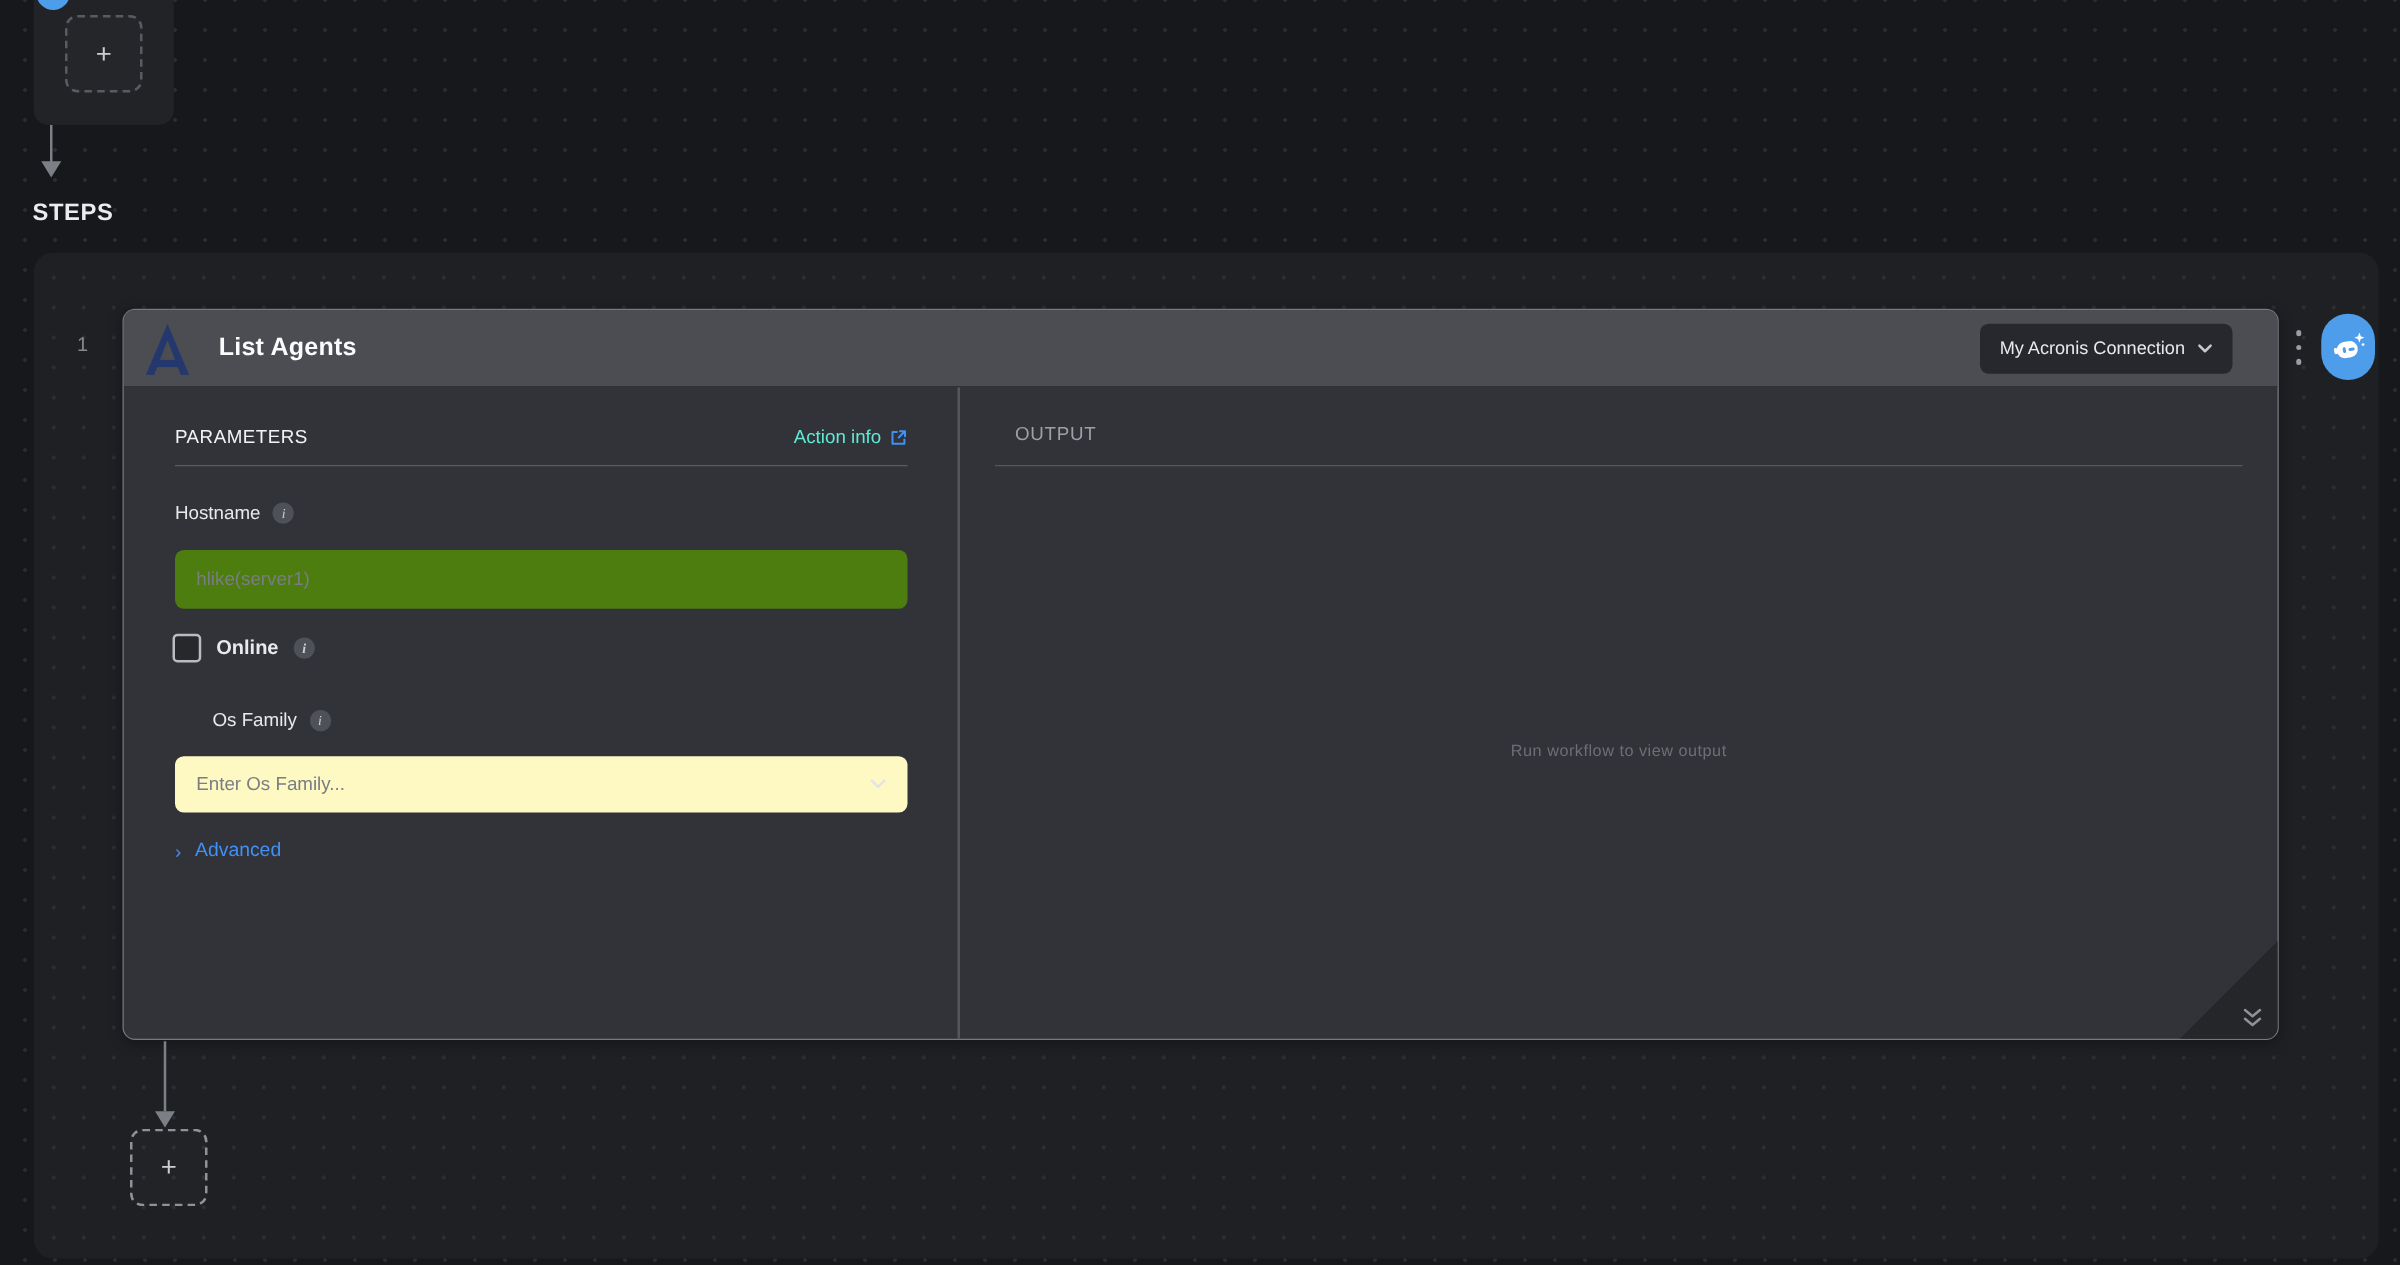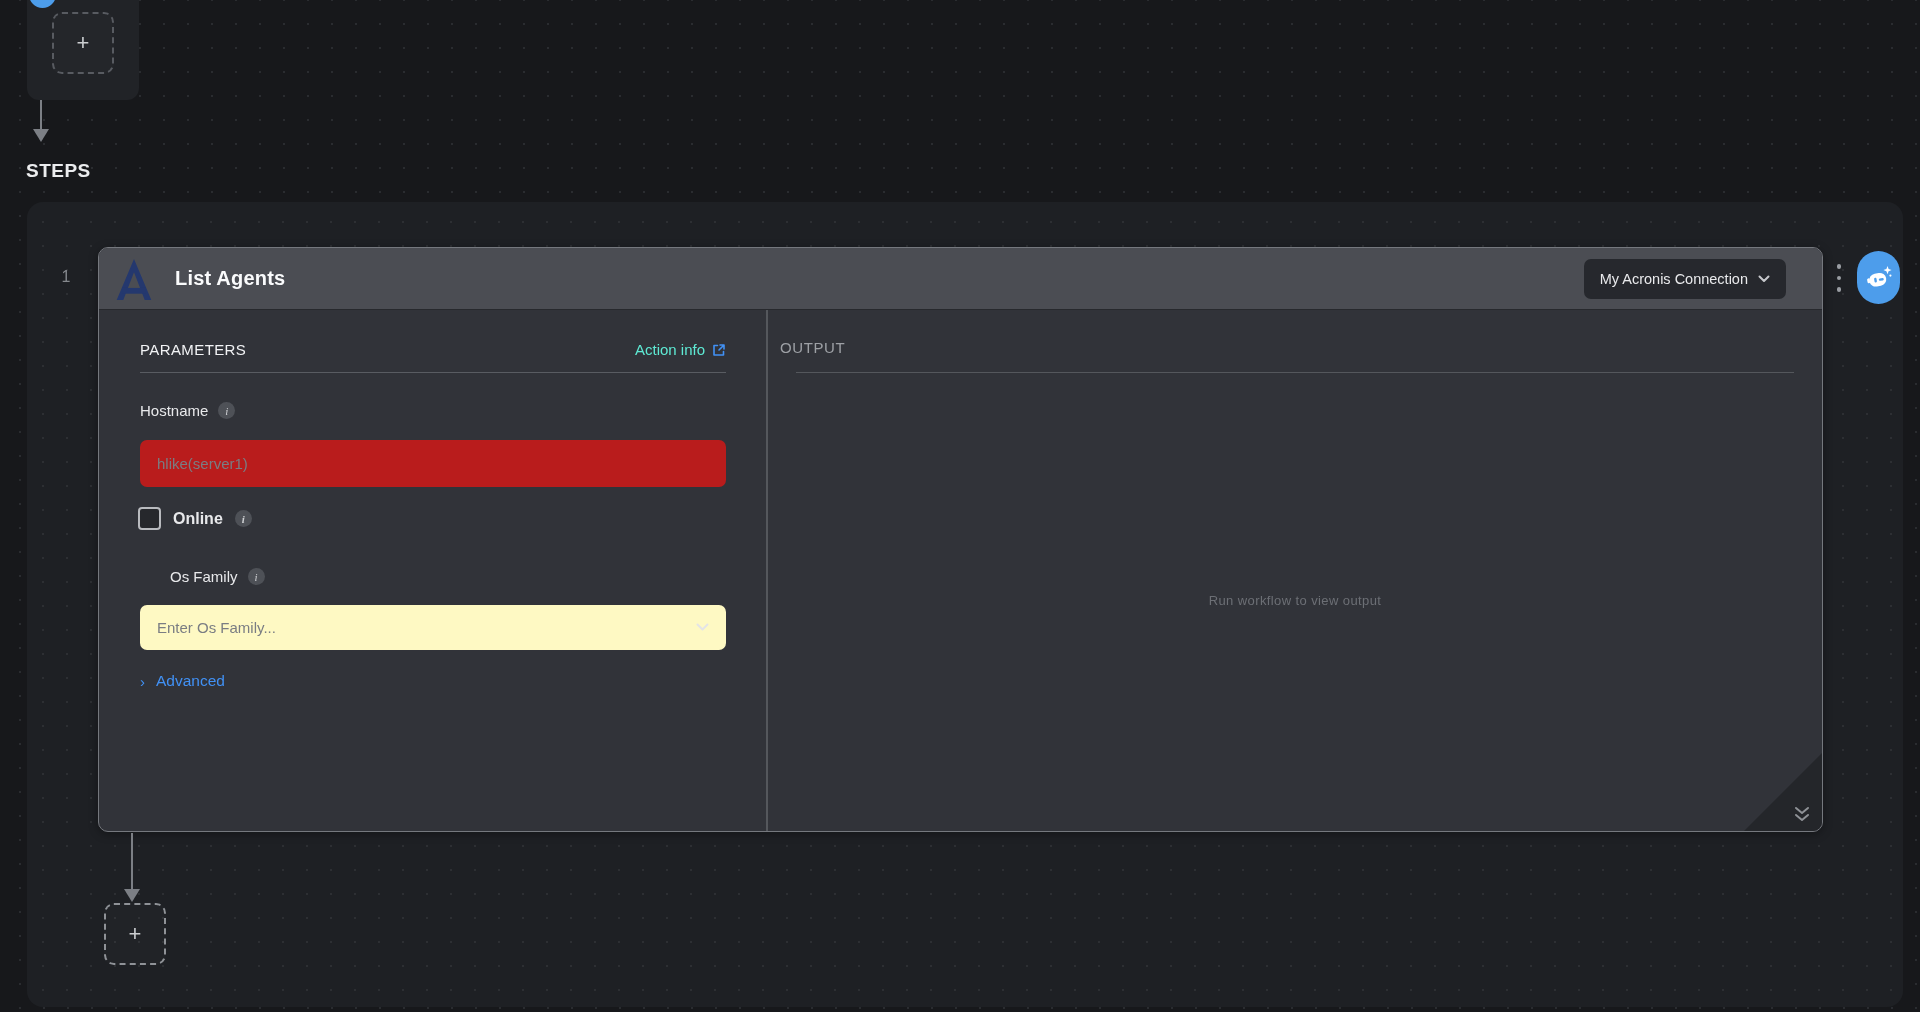--- a/index.html
+++ b/index.html
@@ -110,21 +110,21 @@
   }
   .info-badge {
     width:17px; height:17px; border-radius:50%; background:#4e5157;
     color:#ced0d3; font-size:11px; font-style:italic;
     font-family:"Liberation Serif", serif;
     display:inline-flex; align-items:center; justify-content:center;
     cursor:pointer;
   }
   .text-input {
     position:absolute; left:41px; width:586px; height:47px;
-    background:#b91c1c; border:none; border-radius:7px;
+    background:#4d7c0f; border:none; border-radius:7px;
     color:#e8e9eb; font-size:15px; font-family:inherit;
     padding:0 17px; outline:none;
   }
   .text-input::placeholder { color:#7a7d83; }
 
   .checkbox-row {
     position:absolute; left:39px; top:197px;
     display:flex; align-items:center; gap:12px;font-weight:bold;
   }
   .checkbox {
@@ -143,21 +143,21 @@
 
   .advanced-link {
     position:absolute; left:41px; top:362px;
     display:flex; align-items:center; gap:11px;
     color:#4191f5; font-size:15.5px; cursor:pointer; text-decoration:none;
   }
   .advanced-link .chev { font-size:15px; color:#4191f5; }
 
   
   .output-title {
-    position:absolute; left:12px; top:29px;
+    position:absolute; left:44px; top:29px;
     font-size:15px; letter-spacing:0.6px; color:#9da0a5;
   }
   .output-rule { position:absolute; left:28px; top:62px; right:28px; height:1px; background:#54575c; }
   .output-empty {
     position:absolute; left:0; right:0; top:283px; text-align:center;
     color:#6c6f75; font-size:13px; font-weight:400; letter-spacing:0.4px;
   }
   .resize-corner {
     position:absolute; right:-1px; bottom:-1px; width:0; height:0;
     border-bottom:80px solid #24262a; border-left:80px solid transparent;

